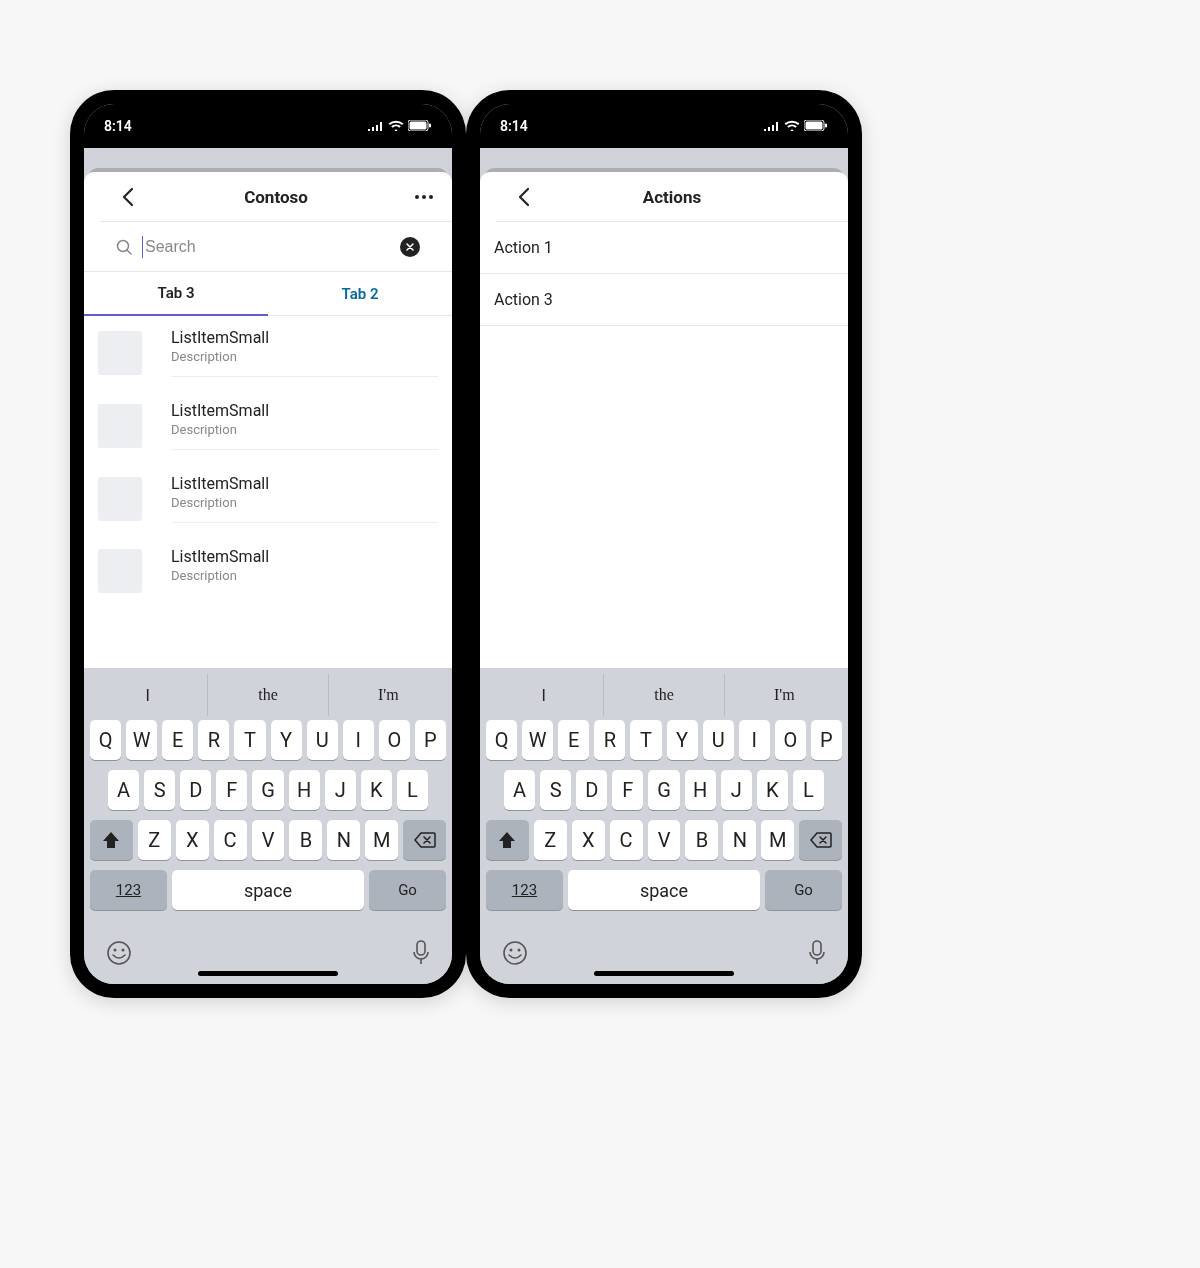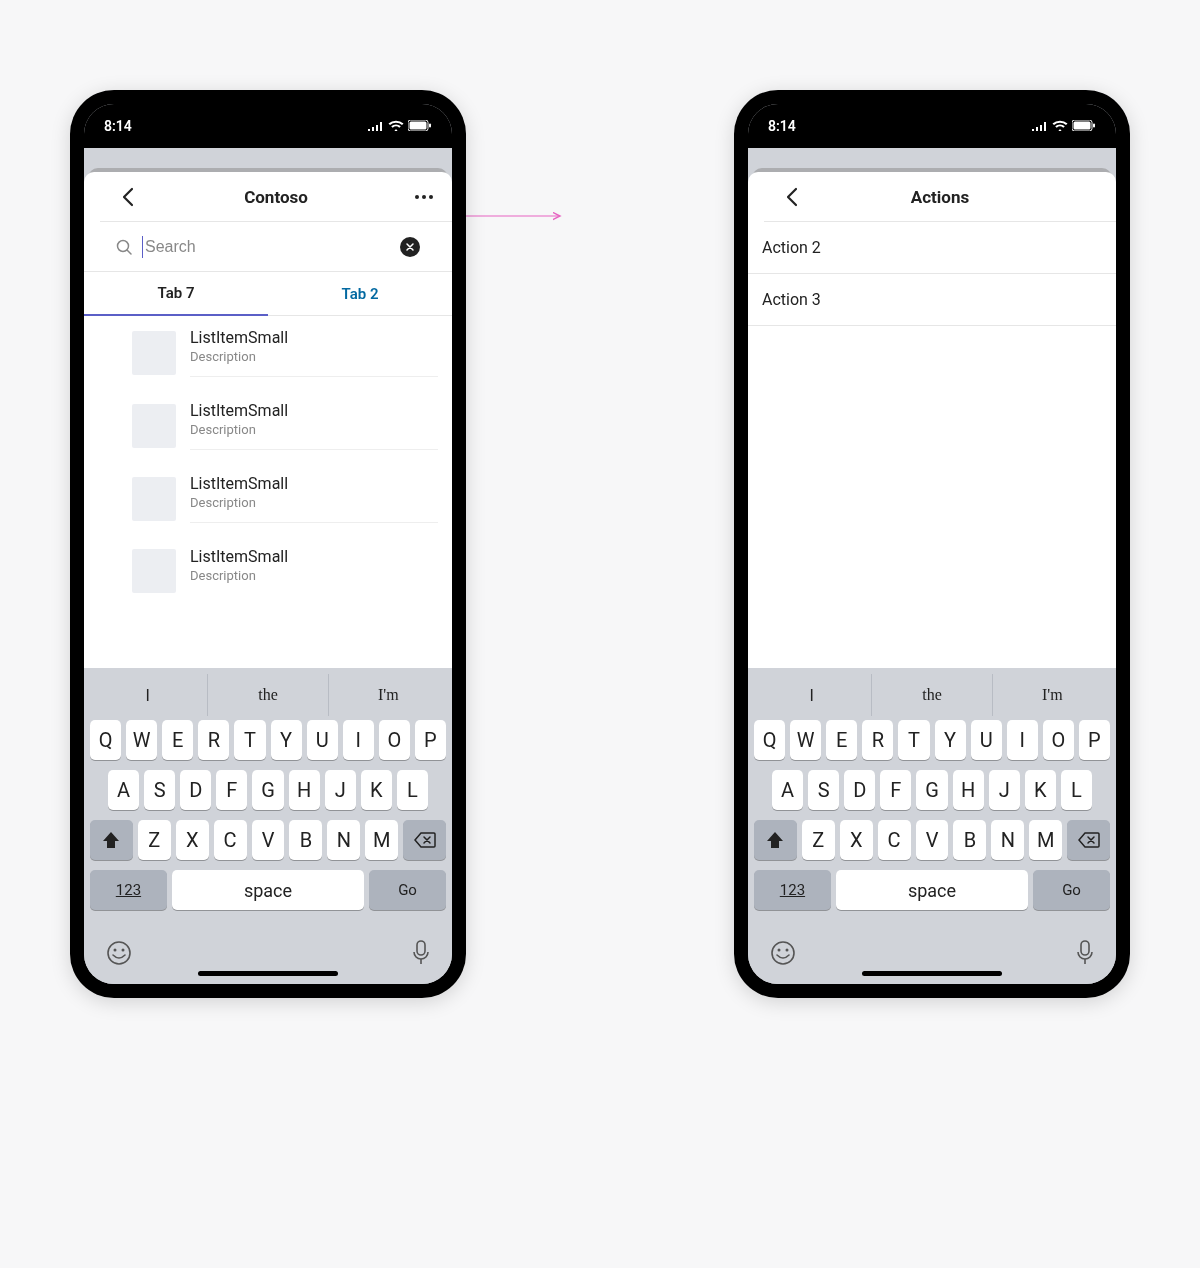--- a/index.html
+++ b/index.html
@@ -9,21 +9,20 @@
     width: 1200px;
     height: 1268px;
     position: relative;
   }
   .canvas {
     position: relative;
     width: 1200px;
     height: 984px;
     padding: 90px 70px;
     display: flex;
-    justify-content: space-between;
   }
   .phone {
     width: 396px;
     height: 908px;
     background: #000;
     border-radius: 44px;
     padding: 14px;
     position: relative;
     box-shadow: 0 4px 20px rgba(0,0,0,.15);
   }
@@ -126,23 +125,22 @@
   .tabs { display:flex; height: 44px; position:relative; }
   .tab {
     flex:1; display:flex; align-items:center; justify-content:center;
     font-size: 15px; font-weight:600; color:#0369a1;
     border-bottom: 1px solid #e6e6e6;
   }
   .tab.active { color:#222; border-bottom: 2px solid #5b5fc7; }
 
   .list { flex:1; overflow:hidden; }
   .list-item {
-    display:flex; gap:14px; padding: 12px 14px;
+    display:flex; gap:29px; padding: 12px 14px;
     align-items:center;
-    margin-left:34px;
   }
   .list-item + .list-item { }
   .list-item-inner {
     flex:1; padding-bottom:12px;
   }
   .list-item:not(:last-child) .list-item-inner { border-bottom:1px solid #eee; }
   .thumb { width:44px; height:44px; background:#eceef2; border-radius:2px; }
   .li-title { font-size:16px; color:#222; }
   .li-desc { font-size:13px; color:#888; margin-top:2px; }
 
@@ -272,21 +270,21 @@
           </span>
           <input class="search-input" placeholder="Search" style="">
           <span class="clear-btn">
             <svg width="10" height="10" viewBox="0 0 10 10">
                 <path d="M2 2 L8 8 M8 2 L2 8" stroke="#fff" stroke-width="1.5" stroke-linecap="round"></path>
               </svg>
           </span>
         </div>
 
         <div class="tabs">
-          <div class="tab active">Tab 7</div>
+          <div class="tab active">Tab 3</div>
           <div class="tab">Tab 2</div>
         </div>
 
         <div class="list">
           <div class="list-item">
             <div class="thumb"></div>
             <div class="list-item-inner">
               <div class="li-title">ListItemSmall</div>
               <div class="li-desc">Description</div>
             </div>
@@ -428,21 +426,21 @@
           <div class="nav-btn">
             <svg width="14" height="20" viewBox="0 0 12 20">
                 <path d="M10 2 L2 10 L10 18" fill="none" stroke="#222" stroke-width="2.2" stroke-linecap="round" stroke-linejoin="round"></path>
               </svg>
           </div>
           <div class="nav-title">Actions</div>
           <div class="nav-btn"></div>
         </div>
 
         <div class="actions-list">
-          <div class="action-item">Action 2</div>
+          <div class="action-item">Action 1</div>
           <div class="action-item">Action 3</div>
         </div>
         <div style="flex:1"></div>
       </div>
 
       <div class="keyboard">
         <div class="suggest-row">
           <div class="suggest">I</div>
           <div class="suggest">the</div>
           <div class="suggest">I'm</div>

